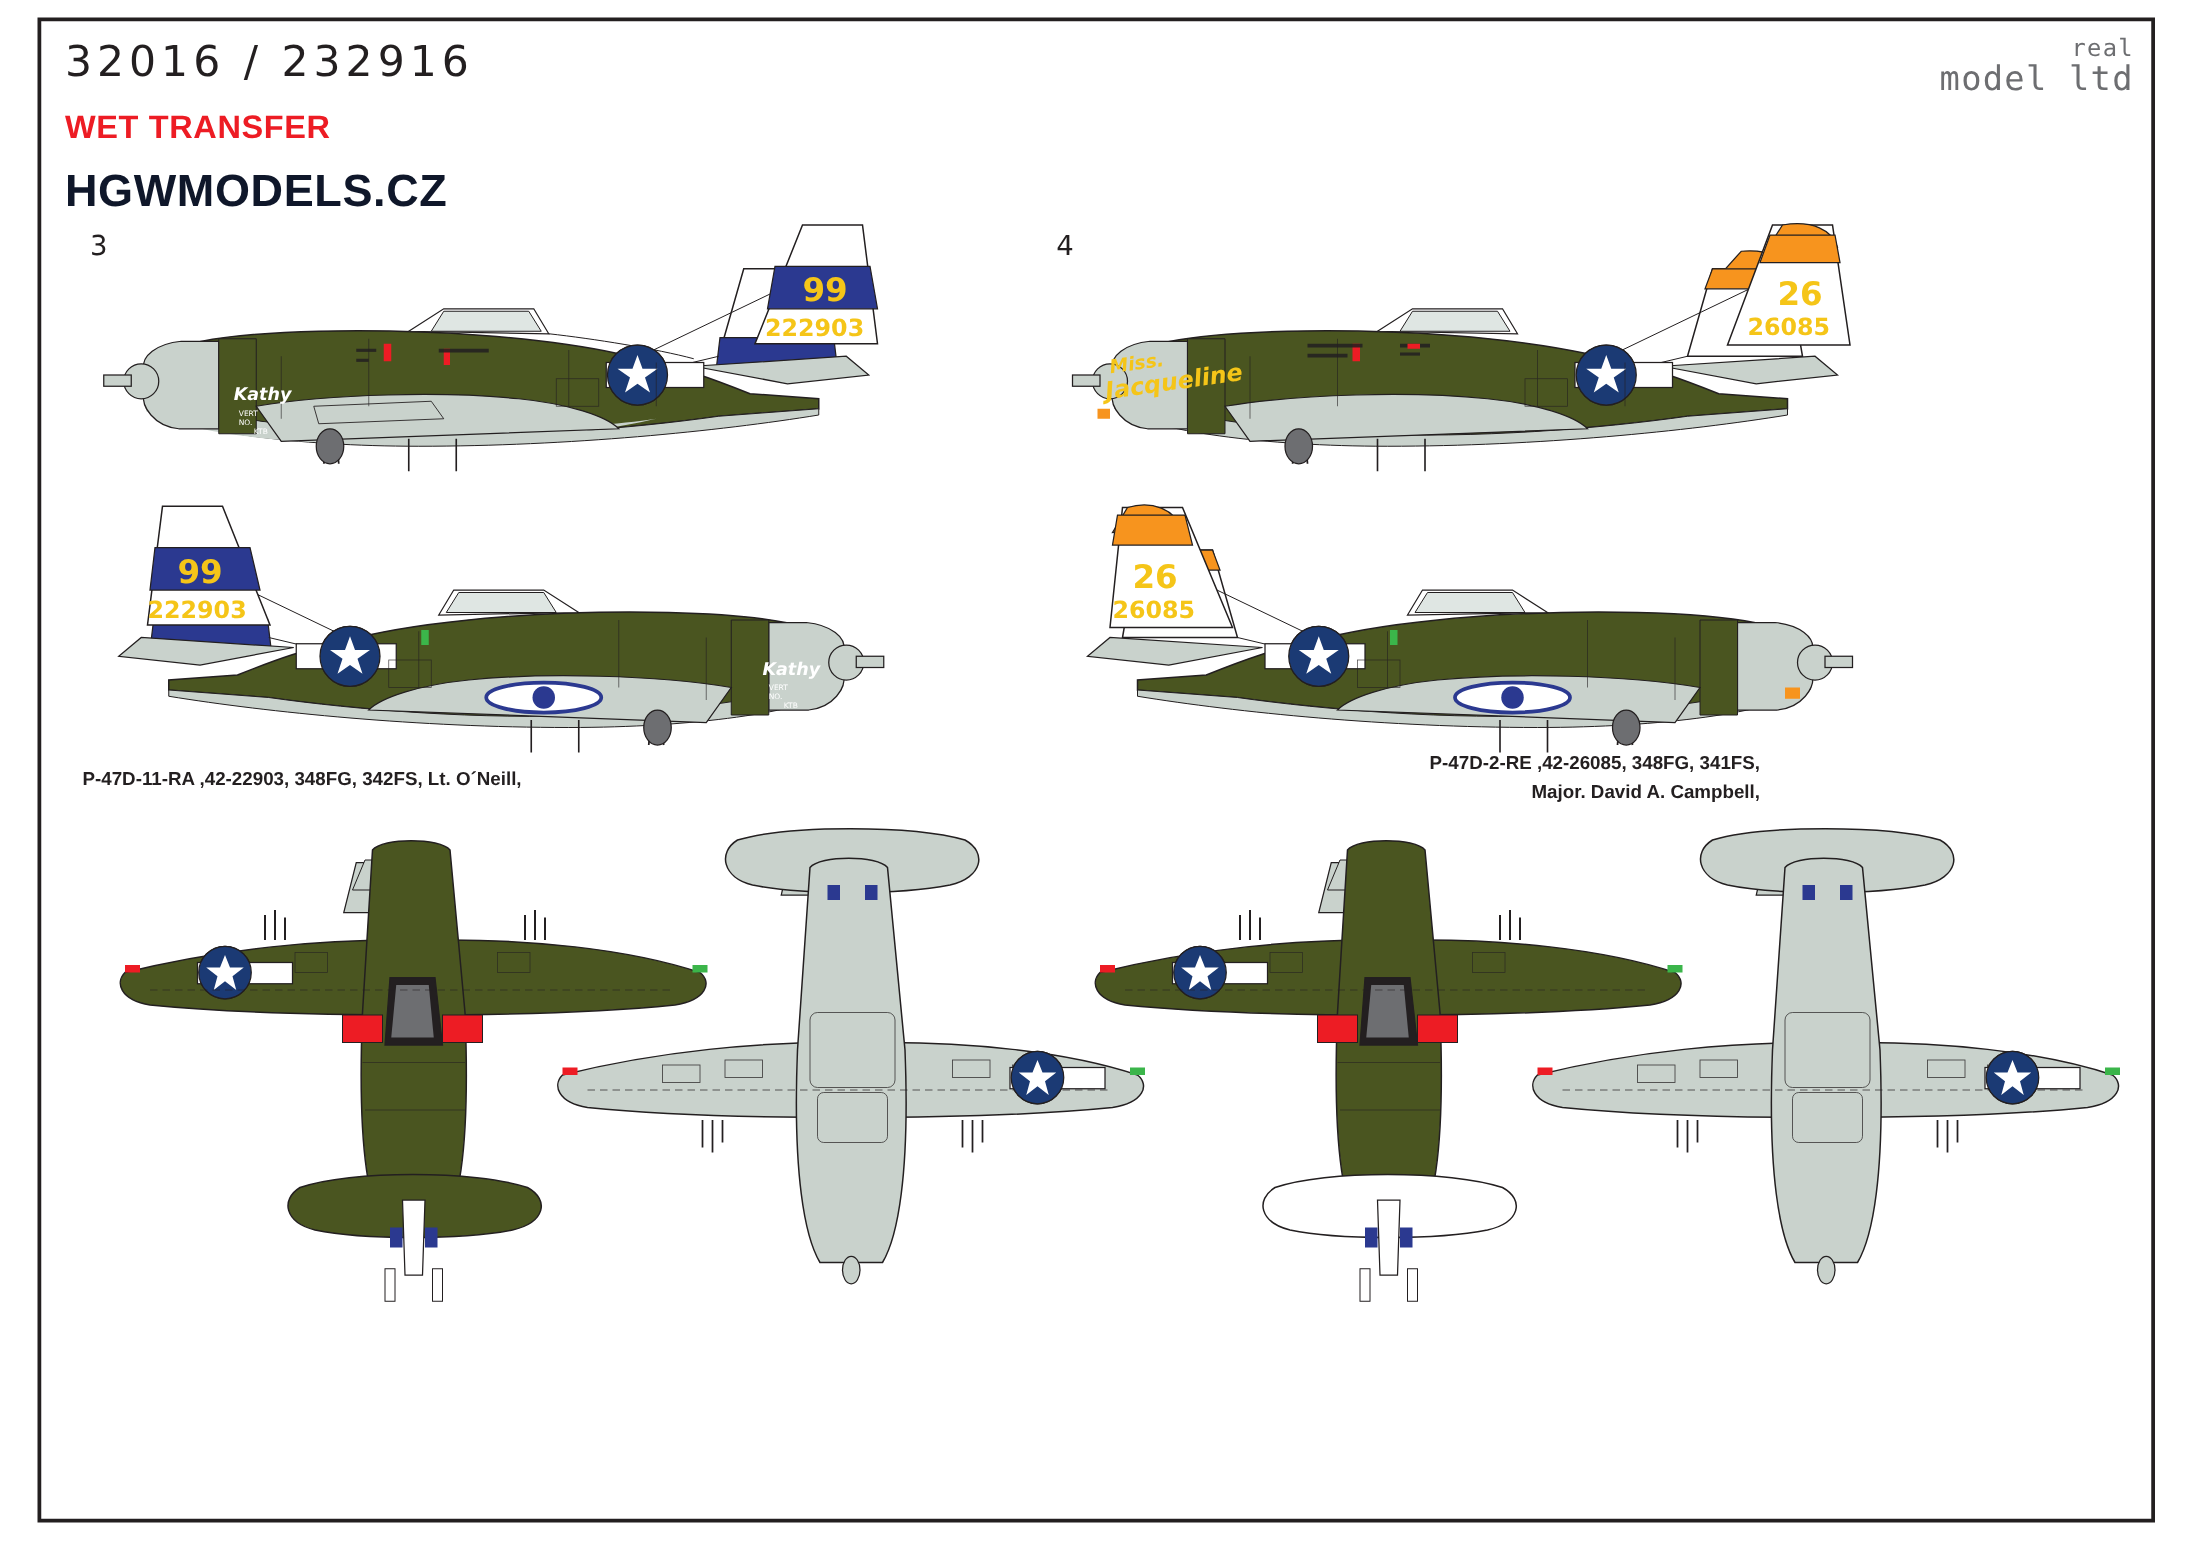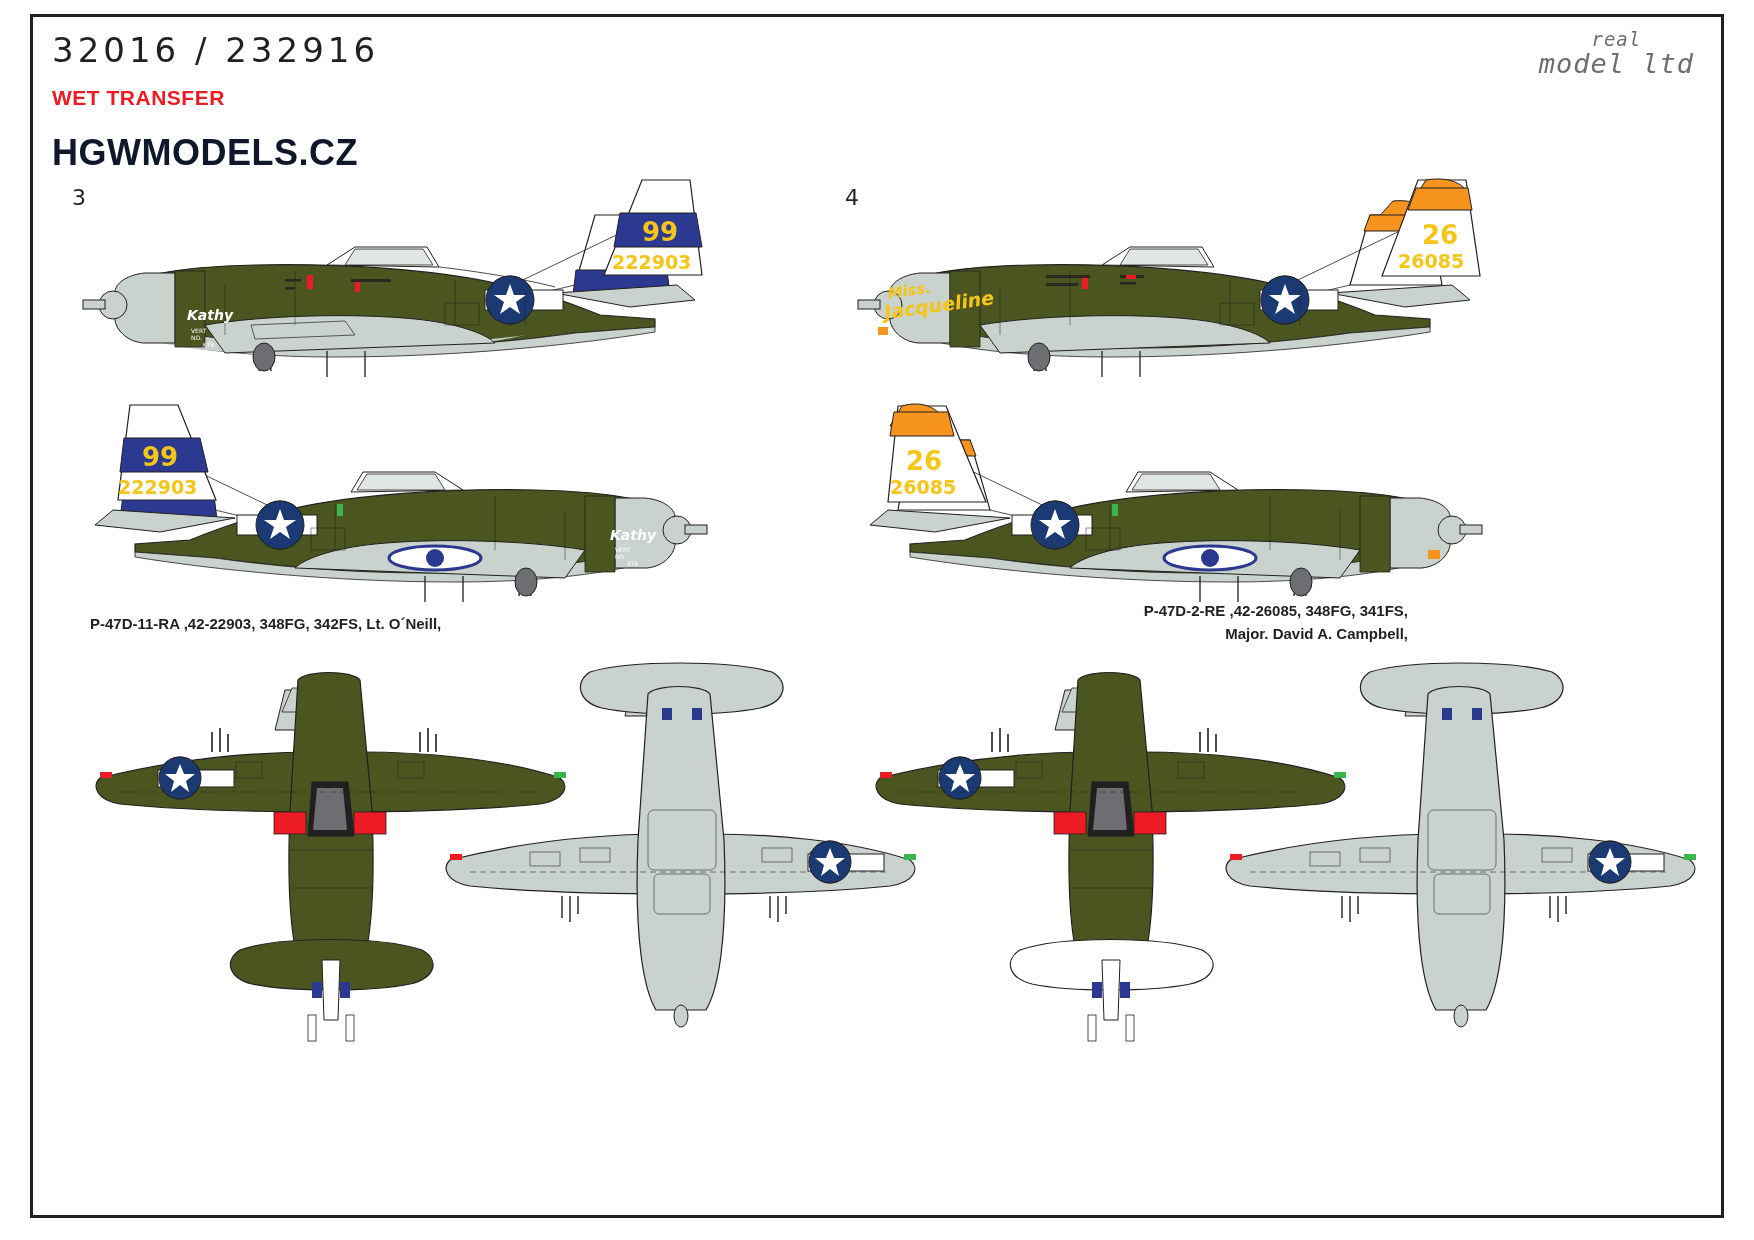--- a/index.html
+++ b/index.html
@@ -1,24 +1,24 @@
 <!DOCTYPE html>
 <html><head>
 <meta charset="utf-8">
 <style>
   html,body{margin:0;padding:0;background:#ffffff;}
   body{width:1754px;height:1240px;font-family:"Liberation Sans",sans-serif;overflow:hidden;}
   .sheet{position:relative;width:1754px;height:890px;box-sizing:border-box;}
   .frame{position:absolute;left:30px;top:14px;width:1694px;height:1204px;border:3px solid #231f20;box-sizing:border-box;}
 
   .hdr-code{position:absolute;left:52px;top:30px;font-size:34px;letter-spacing:4px;color:#231f20;font-family:"DejaVu Sans",sans-serif;}
-  .hdr-wet{position:absolute;left:52px;top:86px;font-size:21px;font-weight:bold;color:#ed1c24;letter-spacing:0.5px;}
+  .hdr-wet{position:absolute;left:52px;top:86px;font-size:26px;font-weight:bold;color:#ed1c24;letter-spacing:0.5px;}
   .hdr-web{position:absolute;left:52px;top:132px;font-size:36px;font-weight:bold;color:#0f172a;letter-spacing:0.5px;}
 
-  .brand{position:absolute;right:60px;top:30px;text-align:center;color:#6d6e71;font-family:"DejaVu Sans Mono",monospace;font-style:italic;line-height:1.05;}
+  .brand{position:absolute;right:47px;top:30px;text-align:right;color:#6d6e71;font-family:"DejaVu Sans Mono",monospace;line-height:1.05;}
   .brand .b1{font-size:19px;letter-spacing:1px;}
   .brand .b2{font-size:27px;letter-spacing:1px;}
 
   .colnum{position:absolute;font-size:22px;color:#231f20;font-family:"DejaVu Sans",sans-serif;}
   .cap{position:absolute;font-size:15px;font-weight:bold;color:#231f20;line-height:1.5;}
 
   .panel{position:absolute;text-decoration:underline;}
   svg{display:block;overflow:visible;}
   text{font-family:"DejaVu Sans",sans-serif;}
 </style>
@@ -160,21 +160,21 @@
 
   <div class="panel" style="left:100px;top:400px;">
   <svg width="130" height="110" viewBox="0 0 130 110">
     <path d="M30 5 L78 5 L116 100 L18 100 Z" fill="#ffffff" stroke="#231f20" stroke-width="1.2"></path>
     <path d="M24 38 L100 38 L108 72 L20 72 Z" fill="#2b3990" stroke="#231f20" stroke-width="1"></path>
     <text x="42" y="66" font-size="26" font-weight="bold" fill="#f5c518">99</text>
     <text x="18" y="94" font-size="19" font-weight="bold" fill="#f5c518">222903</text>
   </svg>
   </div>
 
-  <div class="cap" style="left:66px;top:613px;width:560px;margin-left:24px;">P-47D-11-RA ,42-22903, 348FG, 342FS, Lt. O´Neill,</div>
+  <div class="cap" style="left:66px;top:613px;width:560px;">P-47D-11-RA ,42-22903, 348FG, 342FS, Lt. O´Neill,</div>
 
   <div class="panel" style="left:60px;top:660px;">
   <svg width="700" height="400" viewBox="0 0 700 400">
 
     <g>
       <path d="M225 30 L290 30 L300 70 L215 70 Z" fill="#c9d2cc" stroke="#231f20" stroke-width="1"></path>
       <path d="M232 28 L284 28 L290 52 L222 52 Z" fill="#c9d2cc" stroke="#231f20" stroke-width="0.8"></path>
 
       <path d="M40 118 C120 98 200 92 258 92 L300 92 C360 92 440 98 500 118 C510 126 505 140 480 144 C420 150 340 152 270 152 C200 152 120 150 60 144 C36 140 32 126 40 118 Z" fill="#4a5520" stroke="#231f20" stroke-width="1.2"></path>
 

